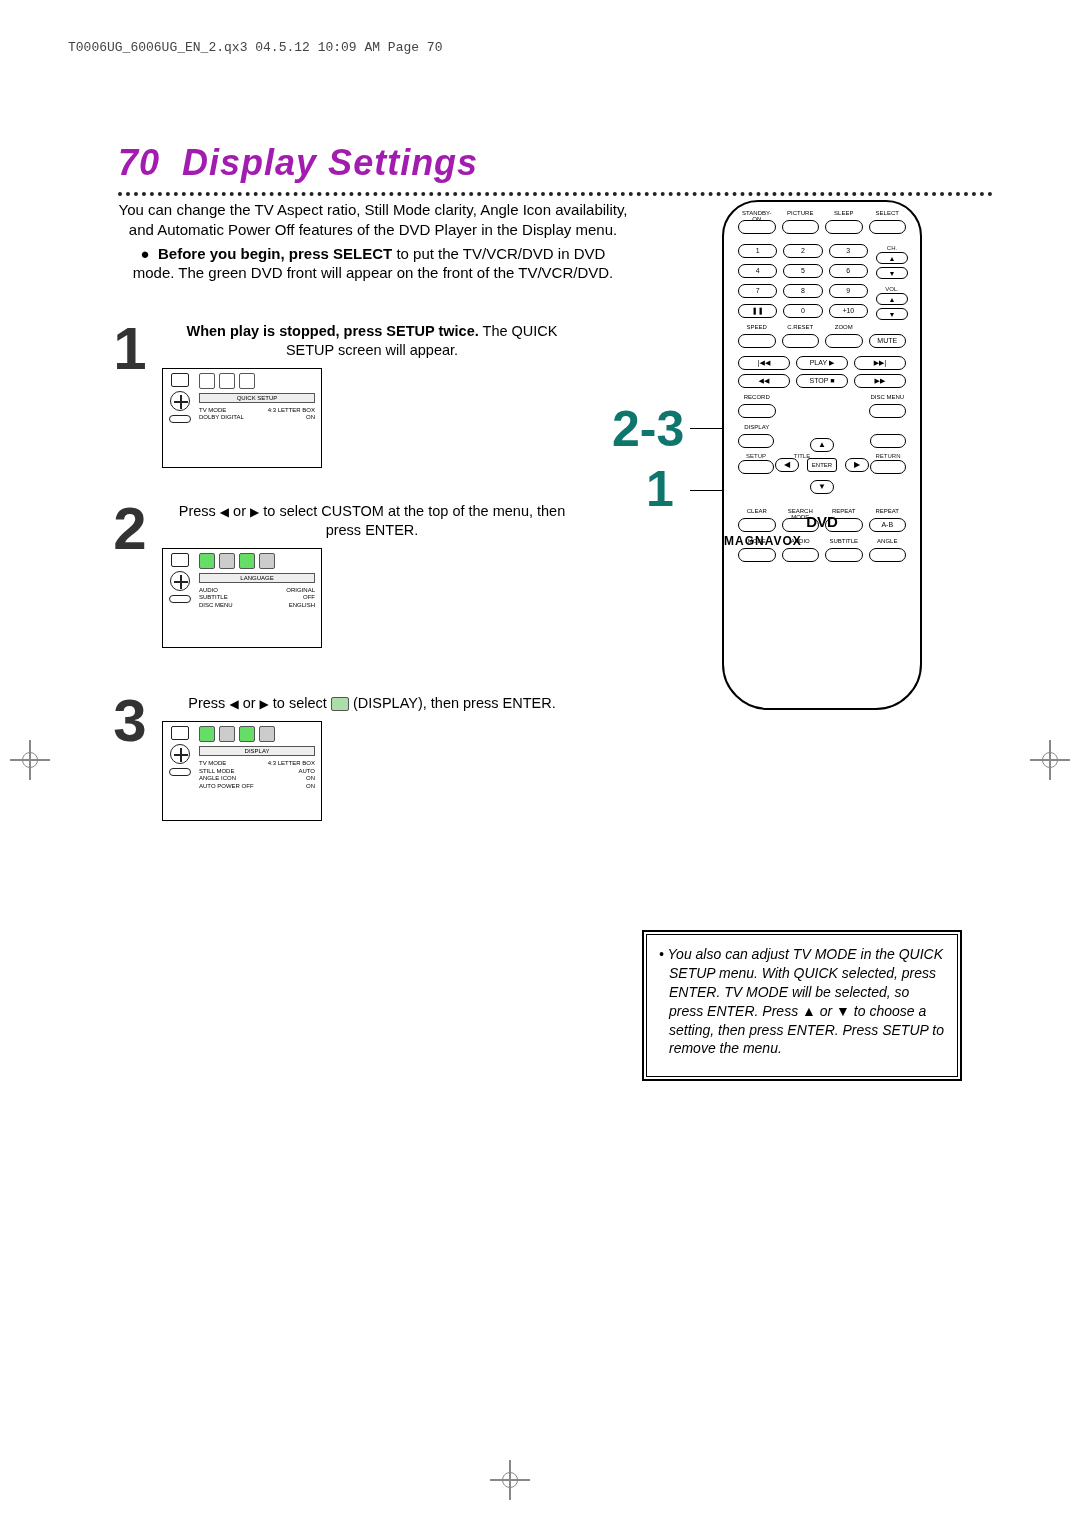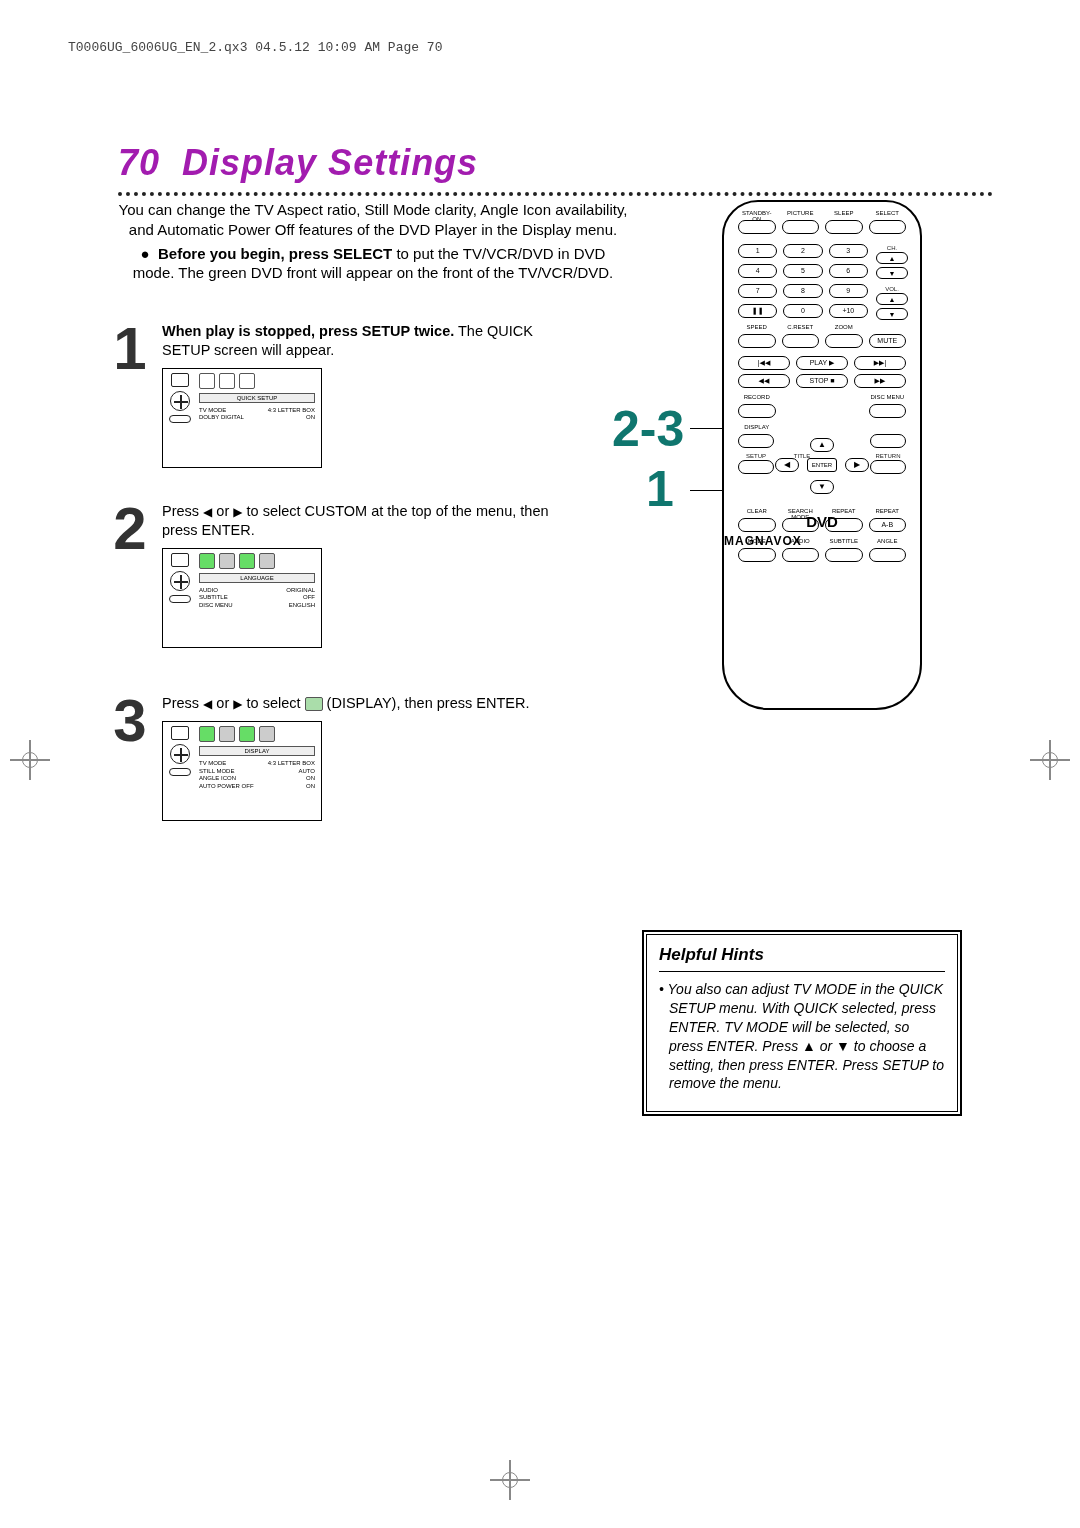--- a/index.html
+++ b/index.html
@@ -72,20 +72,21 @@
     font-family: Arial, sans-serif;
     color: #333;
     width: 60px;
     text-align: center;
   }
   .step-text {
     margin-left: 62px;
     font-size: 14.5px;
     line-height: 1.3;
     width: 420px;
+    text-align: center;
   }
   .step-text .bold { font-weight: bold; }
   .tri-left::before { content: "◀"; font-size: 12px; }
   .tri-right::before { content: "▶"; font-size: 12px; }
   .screen-box {
     margin-left: 62px;
     margin-top: 8px;
     width: 160px;
     height: 100px;
     border: 1px solid #000;
@@ -514,21 +515,20 @@
         <div class="rbtn"></div>
       </div>
 
       <div class="dvd-logo">DVD</div>
       <div class="brand">MAGNAVOX</div>
     </div>
   </div>
 
   <div class="hints-box">
     <div class="inner">
-      <div class="hints-title">Helpful Hints</div>
       <div class="hints-body">
         <div class="item">• <span>You also can adjust TV MODE in the QUICK SETUP menu. With QUICK selected, press ENTER. TV MODE will be selected, so press ENTER. Press ▲ or ▼ to choose a setting, then press ENTER. Press SETUP to remove the menu.</span></div>
       </div>
     </div>
   </div>
 
   <div class="reg-cross reg-left">
       <div class="circ"></div>
     </div>
   <div class="reg-cross reg-right">

